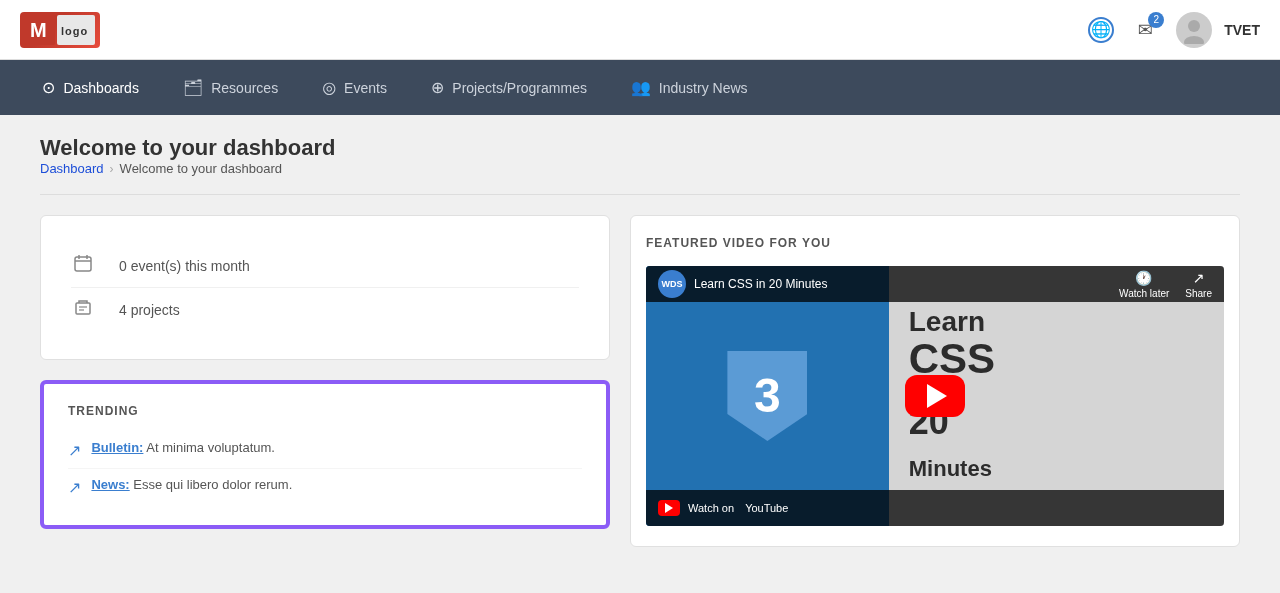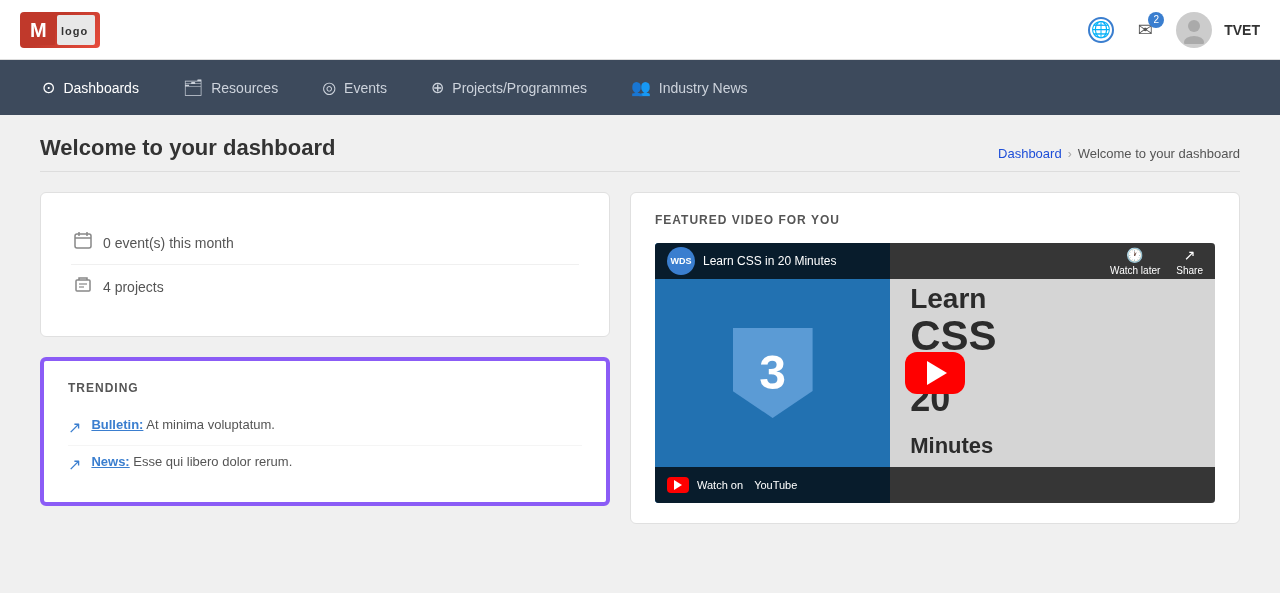--- a/index.html
+++ b/index.html
@@ -126,23 +126,24 @@
     }
 
     
     .content-wrap {
       max-width: 1240px;
       margin: 0 auto;
       padding: 20px 20px;
     }
     .page-title-row {
       display: flex;
-      align-items: flex-end;
+      align-items: flex-start;
       justify-content: space-between;
-      margin-bottom: 10px;
+      margin-bottom: 18px;
+      flex-direction: column;
     }
     .page-title {
       font-size: 22px;
       font-weight: bold;
       color: #333;
     }
     .breadcrumb {
       display: flex;
       align-items: center;
       gap: 6px;
@@ -185,21 +186,21 @@
     
     .stats-card {
       background: #fff;
       border: 1px solid #e0e0e0;
       border-radius: 6px;
       padding: 28px 30px;
     }
     .stat-row {
       display: flex;
       align-items: center;
-      gap: 8px;
+      gap: 24px;
       padding: 10px 0;
       border-bottom: 1px solid #f0f0f0;
       font-size: 14px;
       color: #555;
     }
     .stat-row:last-child { border-bottom: none; }
     .stat-icon {
       font-size: 18px;
       color: #777;
       width: 24px;
@@ -239,21 +240,21 @@
       color: #3a7ecf;
       font-weight: bold;
       text-decoration: underline;
     }
 
     
     .featured-card {
       background: #fff;
       border: 1px solid #e0e0e0;
       border-radius: 6px;
-      padding: 20px 24px;
+      padding: 20px 15px;
     }
     .featured-title {
       font-size: 12px;
       font-weight: bold;
       color: #555;
       letter-spacing: 1px;
       margin-bottom: 16px;
     }
     .video-thumb {
       width: 100%;

